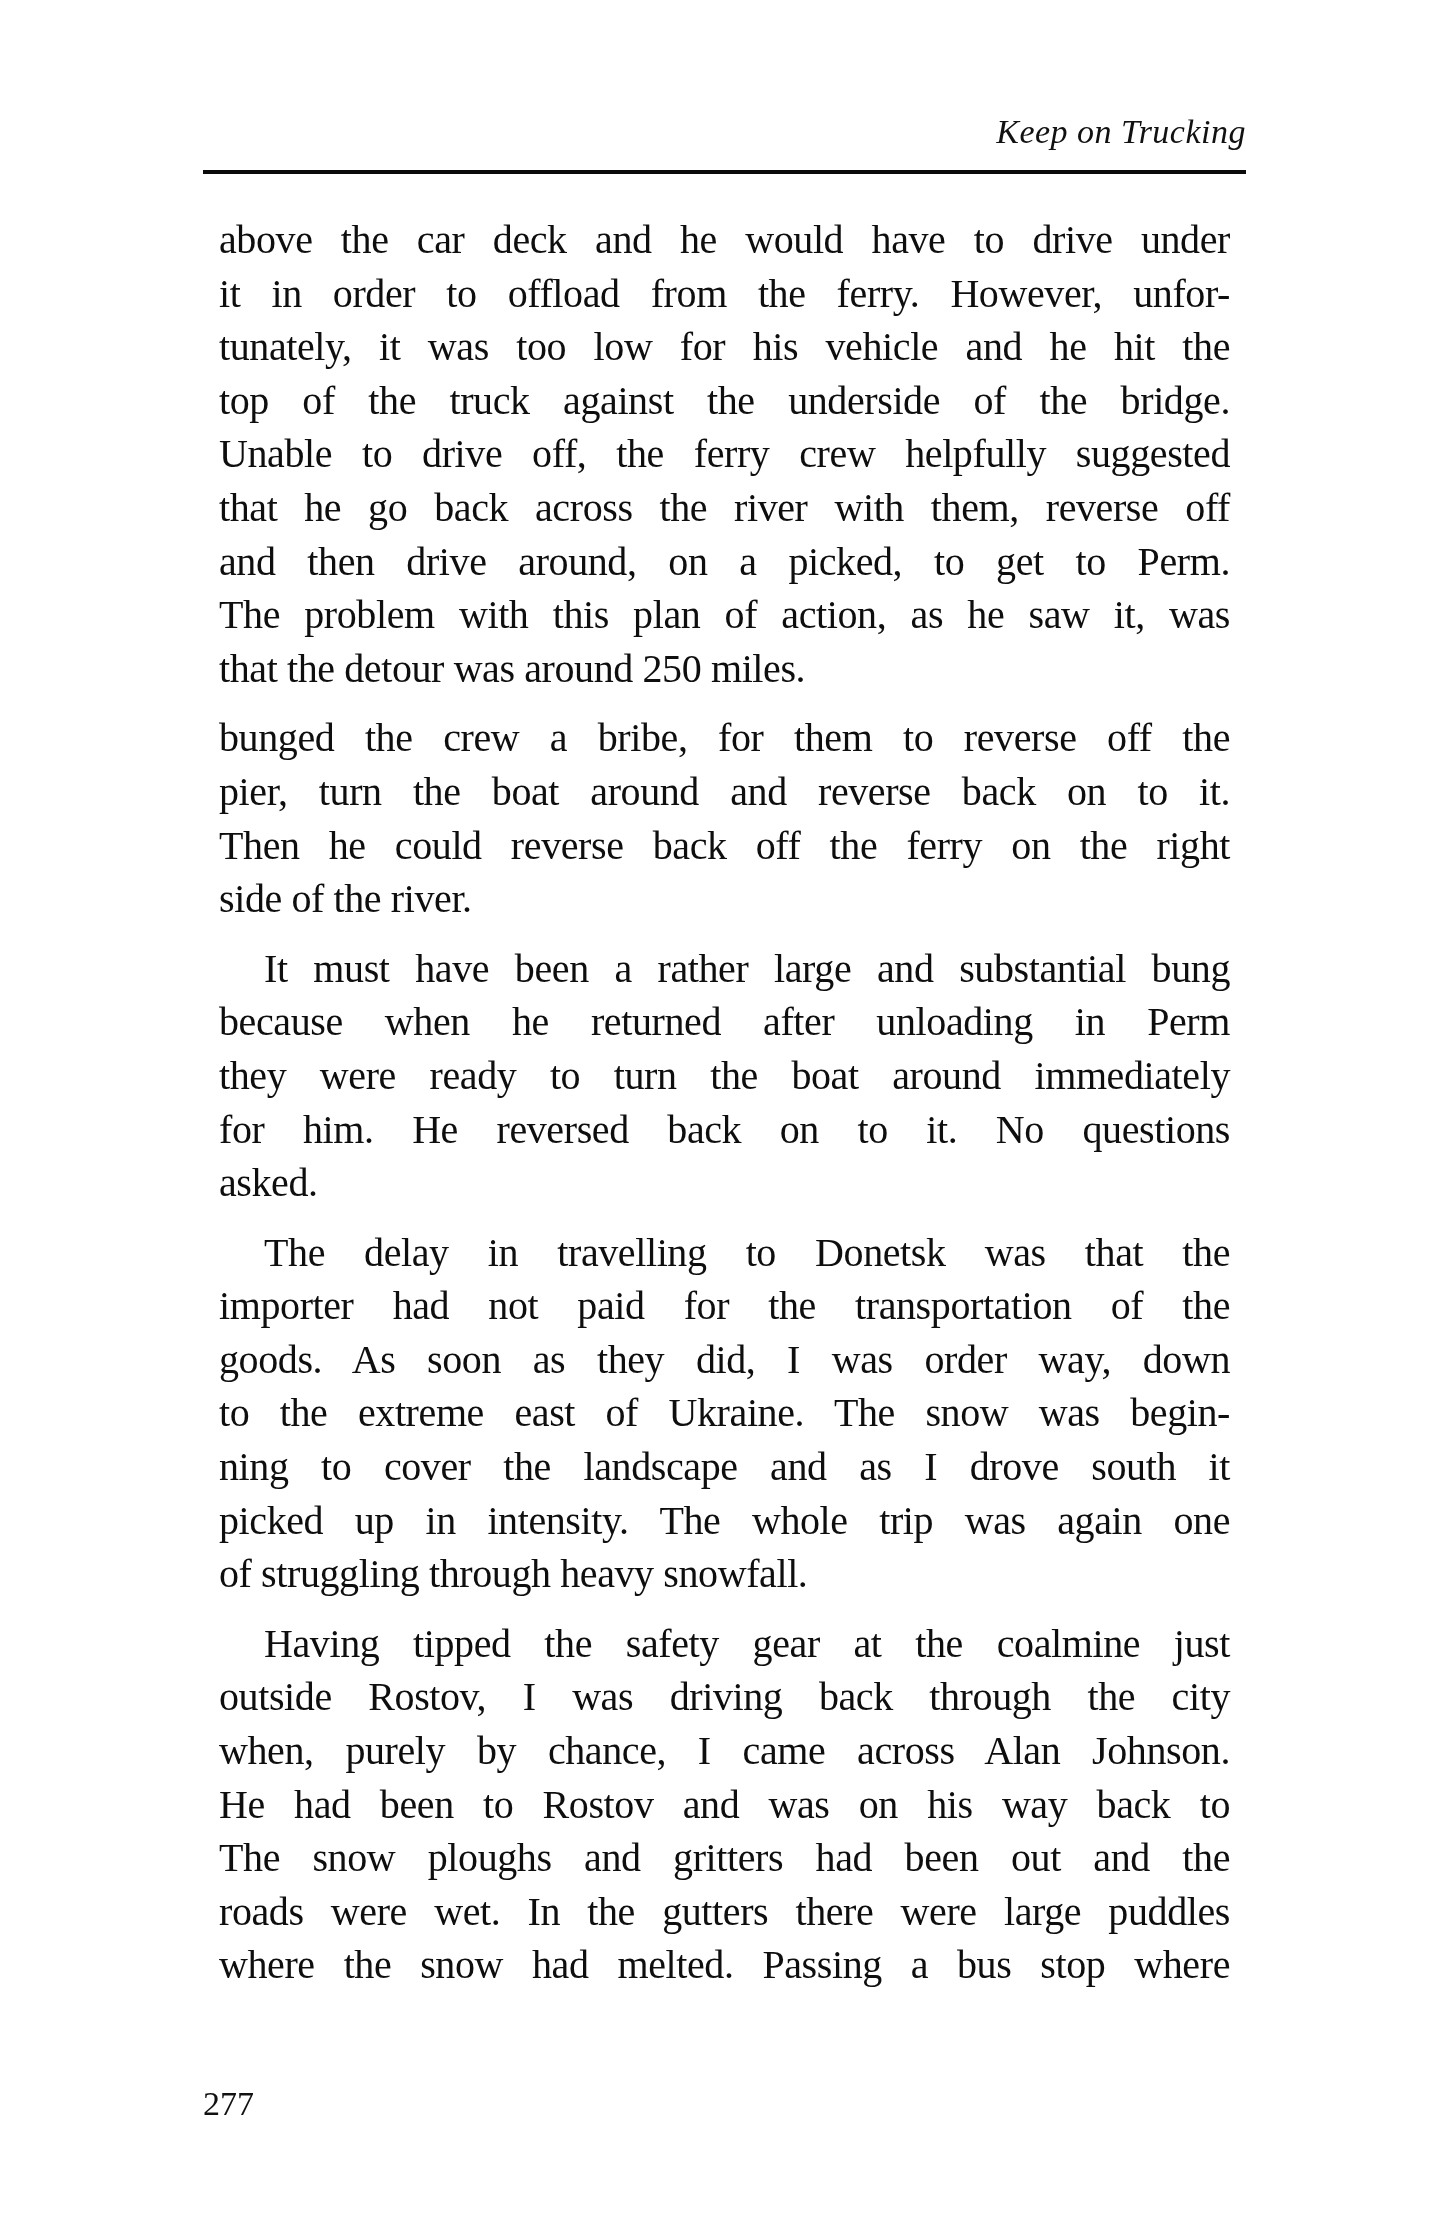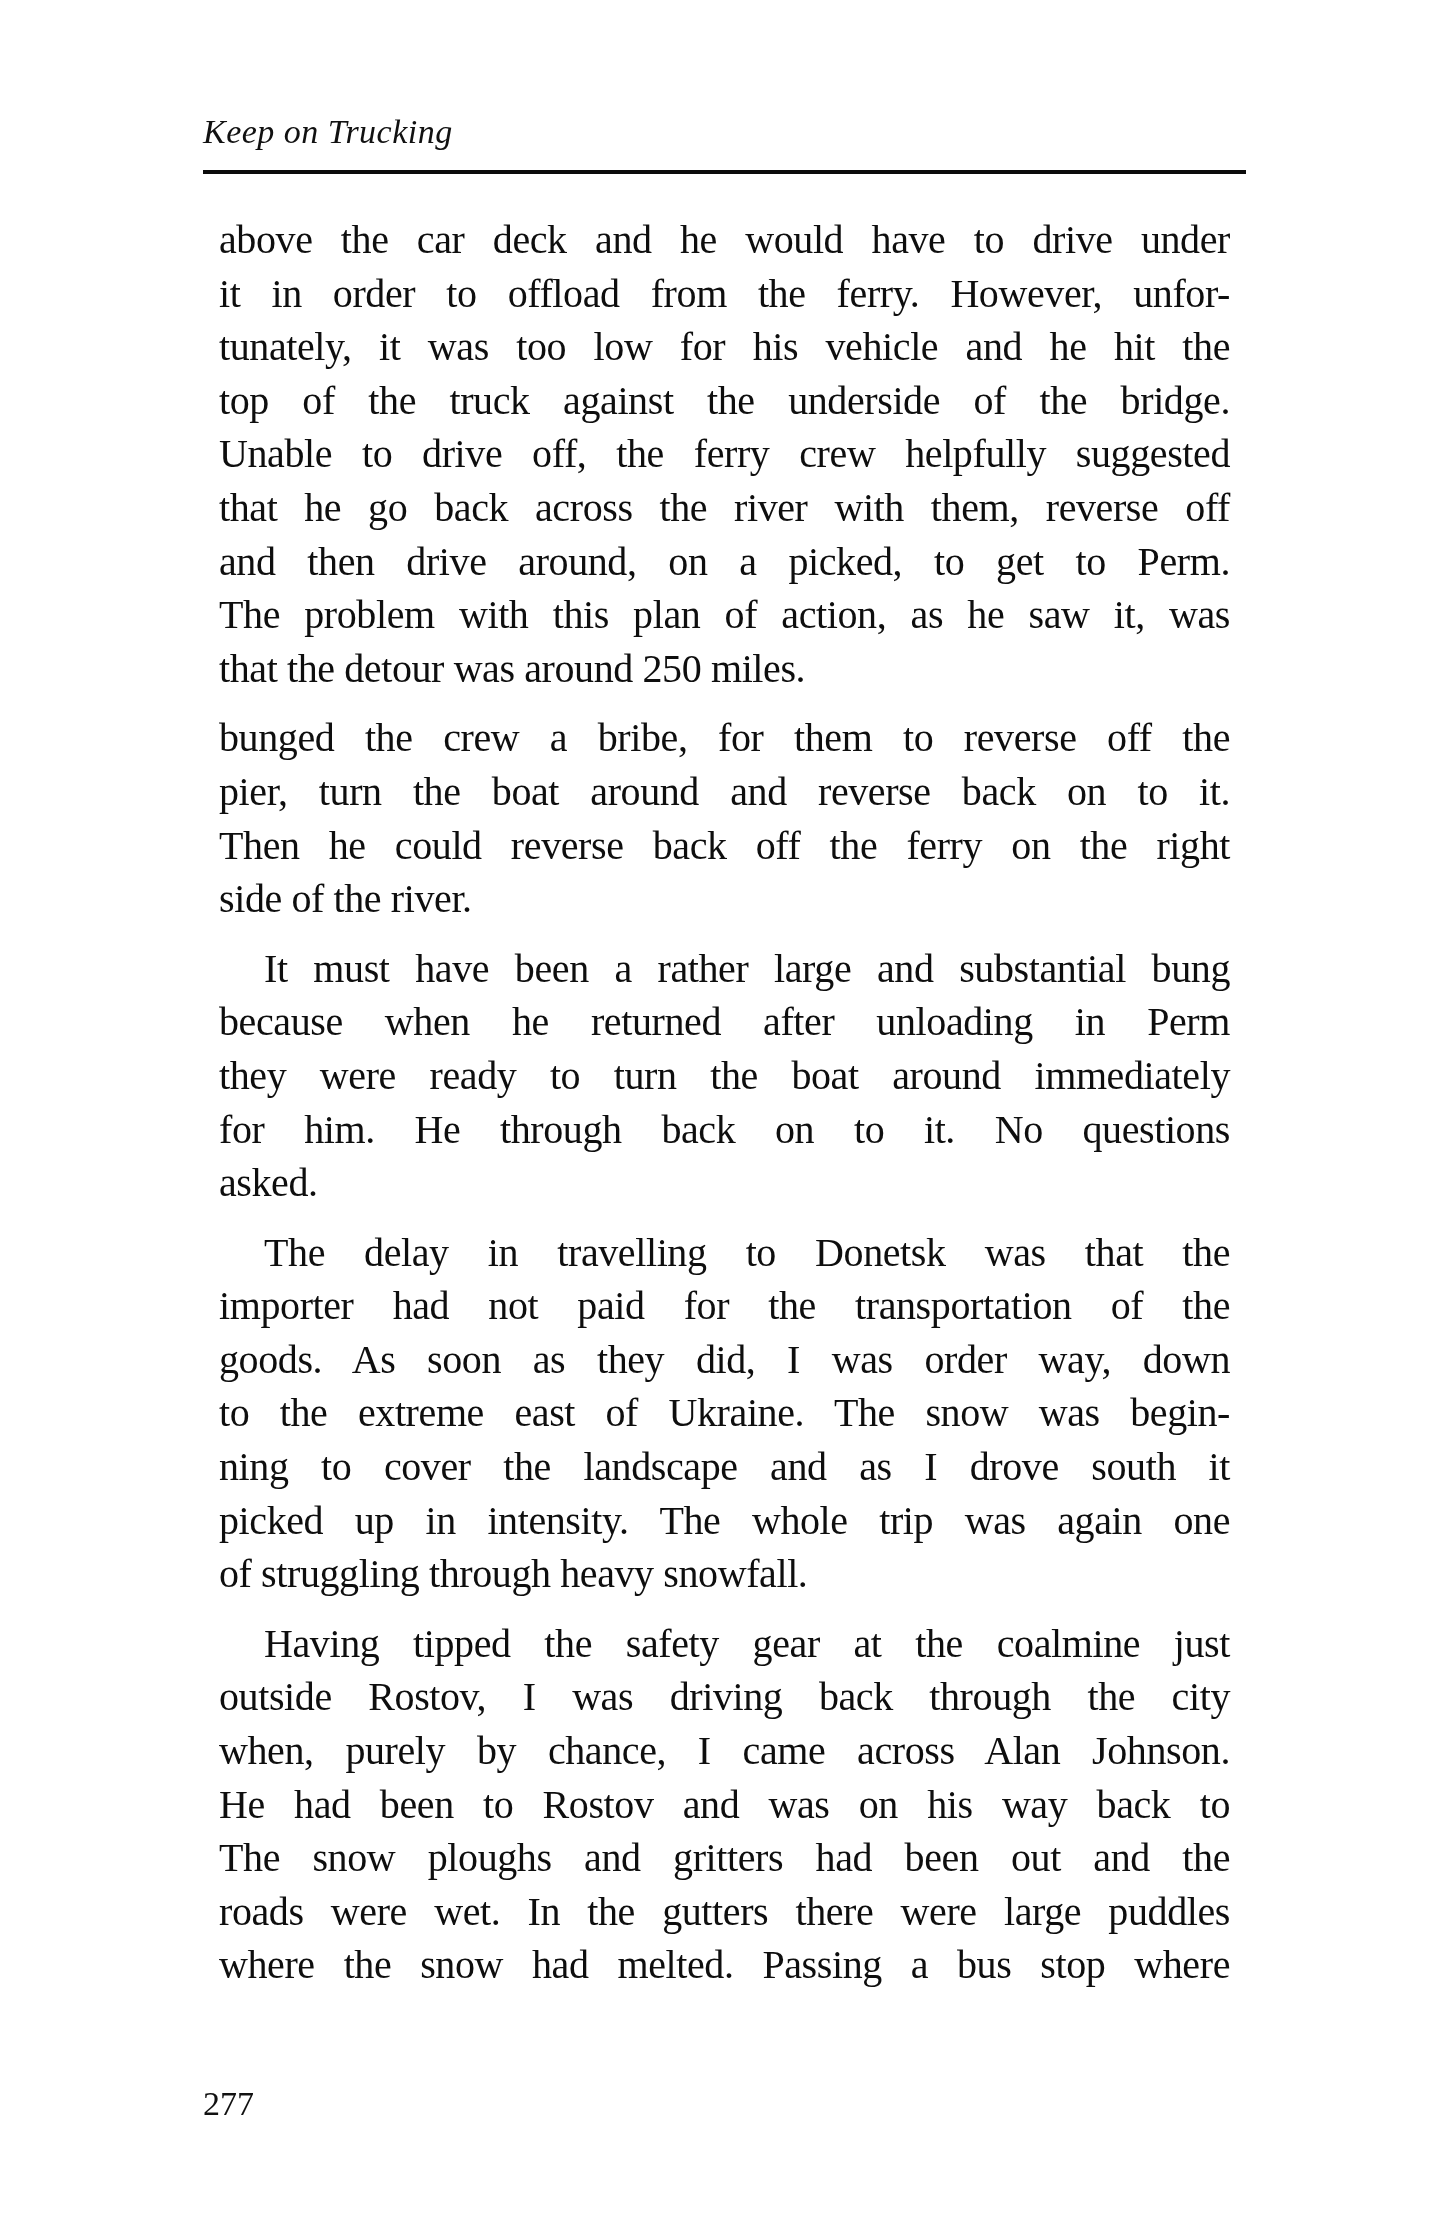--- a/index.html
+++ b/index.html
@@ -10,21 +10,21 @@
     background: #ffffff;
     overflow: hidden;
     font-family: "Liberation Serif", serif;
     color: #0e0e0e;
   }
   .running-head {
     position: absolute;
     top: 112px;
     left: 203px;
     width: 1043px;
-    text-align: left;
+    text-align: right;
     font-style: italic;
     font-size: 34px;
     line-height: 40px;
     letter-spacing: 0.5px;
     color: #111;
   }
   .head-rule {
     position: absolute;
     top: 170px;
     left: 203px;
@@ -82,21 +82,21 @@
       <div class="paragraph">
         <div class="line">bunged the crew a bribe, for them to reverse off the</div>
         <div class="line">pier, turn the boat around and reverse back on to it.</div>
         <div class="line">Then he could reverse back off the ferry on the right</div>
         <div class="line endline">side of the river.</div>
       </div>
       <div class="paragraph">
         <div class="line indent">It must have been a rather large and substantial bung</div>
         <div class="line">because when he returned after unloading in Perm</div>
         <div class="line">they were ready to turn the boat around immediately</div>
-        <div class="line">for him. He through back on to it. No questions</div>
+        <div class="line">for him. He reversed back on to it. No questions</div>
         <div class="line endline">asked.</div>
       </div>
       <div class="paragraph">
         <div class="line indent">The delay in travelling to Donetsk was that the</div>
         <div class="line">importer had not paid for the transportation of the</div>
         <div class="line">goods. As soon as they did, I was order way, down</div>
         <div class="line">to the extreme east of Ukraine. The snow was begin-</div>
         <div class="line">ning to cover the landscape and as I drove south it</div>
         <div class="line">picked up in intensity. The whole trip was again one</div>
         <div class="line endline">of struggling through heavy snowfall.</div>

